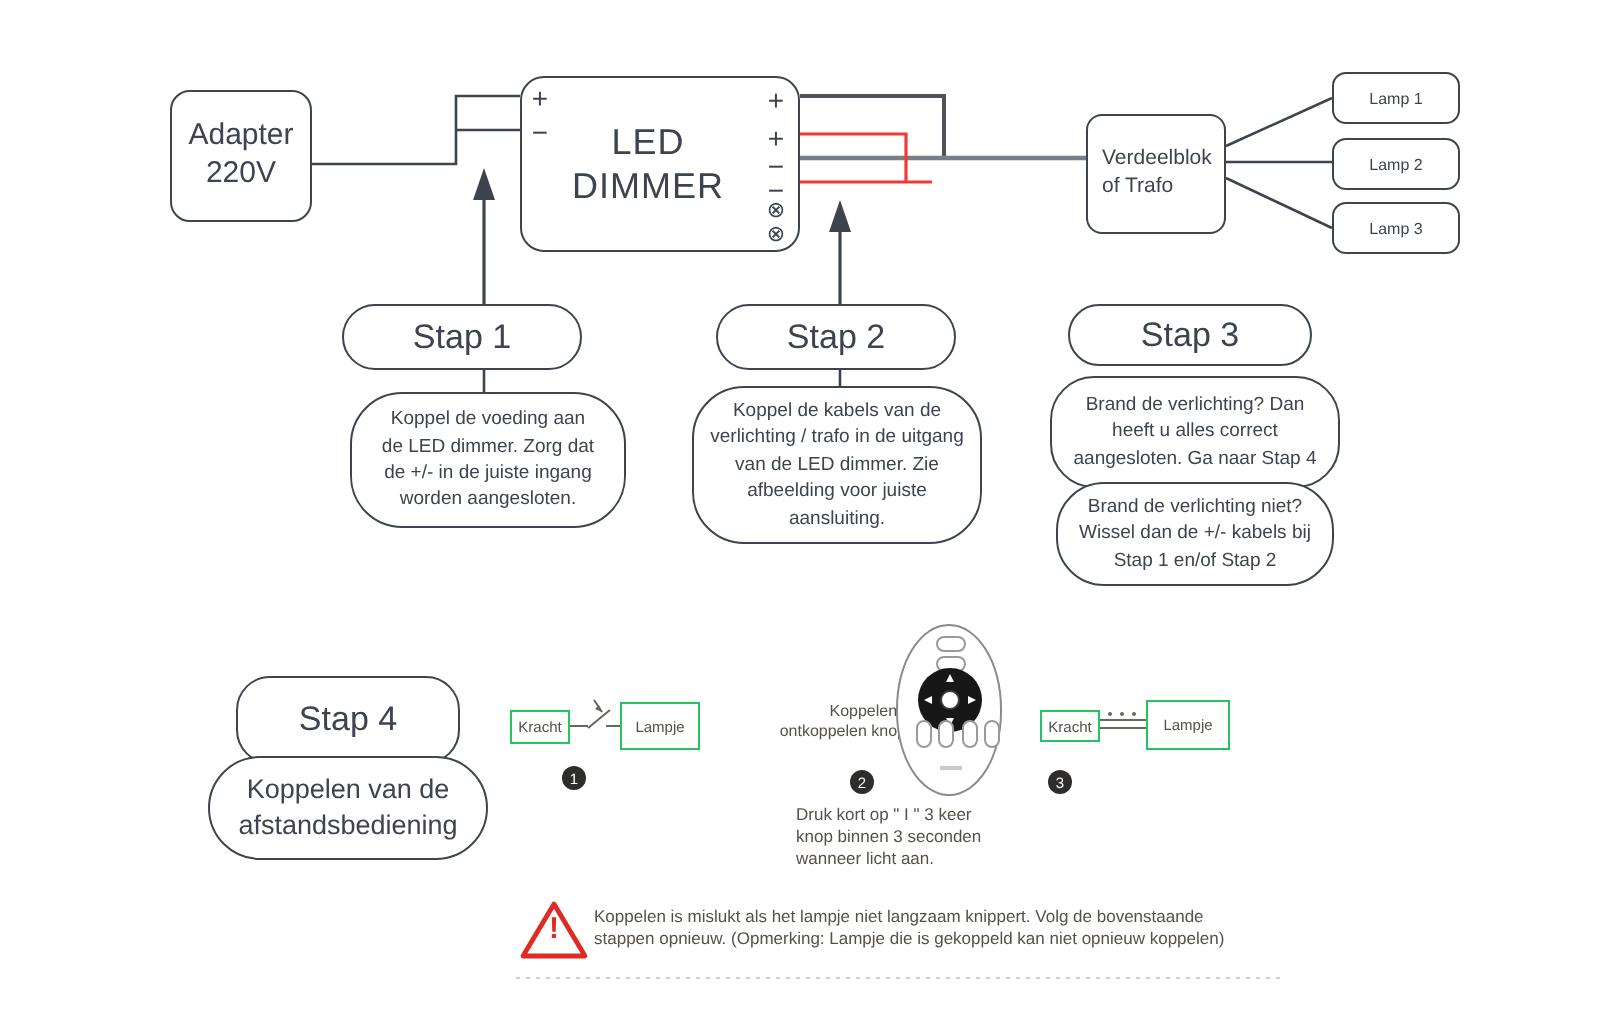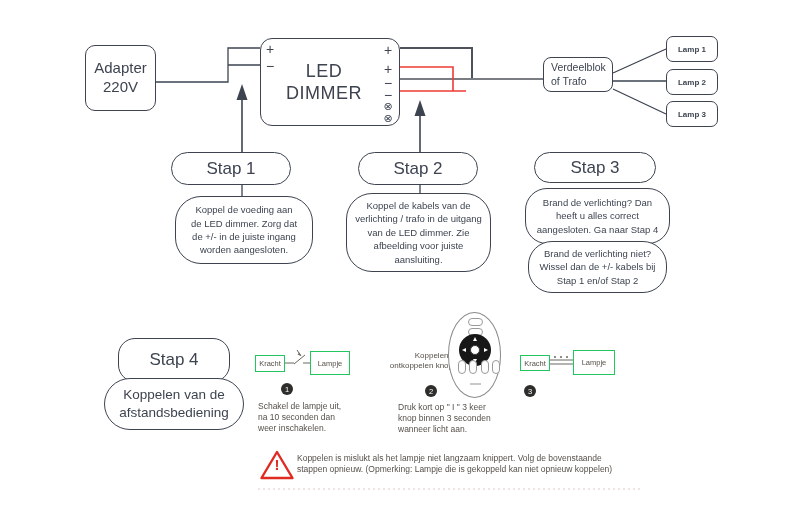--- a/index.html
+++ b/index.html
@@ -21,23 +21,23 @@
   .dotted{stroke:#dcc9c9;stroke-width:1;stroke-dasharray:2 3;fill:none;}
 
   .box{position:absolute;border:1.5px solid var(--line,#3d4450);background:#fff;
        display:flex;align-items:center;justify-content:center;text-align:center;}
   .adapter{left:85px;top:45px;width:71px;height:66px;border-radius:10px;font-size:15px;line-height:1.25;}
   .dimmer{left:260px;top:38px;width:140px;height:88px;border-radius:12px;}
   .dimmer-title{position:absolute;left:14px;right:26px;top:0;bottom:0;display:flex;align-items:center;justify-content:center;
        font-size:18px;letter-spacing:.5px;white-space:pre-line;line-height:1.25;}
   .term{position:absolute;transform:translate(-50%,-50%);font-size:14px;line-height:1;}
   .term.small{font-size:11px;}
-  .verdeelblok{left:543px;top:57px;width:70px;height:35px;border-radius:8px;font-size:10.5px;line-height:1.3;
+  .verdeelblok{left:543px;top:57px;width:70px;height:60px;border-radius:8px;font-size:10.5px;line-height:1.3;
        justify-content:flex-start;text-align:left;padding-left:7px;}
-  .lamp{width:52px;height:26px;border-radius:7px;font-size:8px;border-width:1.2px;left:666px;font-weight:bold;}
+  .lamp{width:64px;height:26px;border-radius:7px;font-size:8px;border-width:1.2px;left:666px;}
   .pill{position:absolute;border:1.5px solid var(--line,#3d4450);border-radius:17px;background:#fff;
        display:flex;align-items:center;justify-content:center;font-size:17px;}
   .bubble{position:absolute;border:1.2px solid var(--line,#3d4450);border-radius:26px;background:#fff;
        display:flex;align-items:center;justify-content:center;text-align:center;
        font-size:9.5px;line-height:1.42;white-space:pre-line;padding:2px 4px;}
   .bubble.big{font-size:13.5px;line-height:1.35;border-radius:26px;}
   .sub-box{position:absolute;border:1px solid #22c55e;background:#fff;color:#56504a;
        display:flex;align-items:center;justify-content:center;font-size:7.5px;}
   .badge{position:absolute;width:12px;height:12px;border-radius:50%;background:var(--badge-bg,#2e2d2b);
        color:#fff;font-size:7.5px;display:flex;align-items:center;justify-content:center;}
@@ -174,23 +174,20 @@
 
   <div class="sub-box" style="left:255px;top:355px;width:30px;height:17px;">
     <span>Kracht</span>
   </div>
   <div class="sub-box" style="left:310px;top:351px;width:40px;height:24px;">
     <span>Lampje</span>
   </div>
   <div class="badge" style="left:281px;top:383px;">
     <span>1</span>
   </div>
-  <div class="sub-text" style="left:258px;top:401px;width:105px;">Schakel de lampje uit,
-na 10 seconden dan
-weer inschakelen.</div>
 
   <div class="remote-label">Koppelen /
 ontkoppelen knop</div>
   <div class="remote">
     <div class="r-btn" style="left:19px;top:5px;width:15px;height:8px;"></div>
     <div class="r-btn" style="left:19px;top:15px;width:15px;height:8px;"></div>
     <div class="r-ring">
       <span class="r-mark n"></span>
       <span class="r-mark s"></span>
       <span class="r-mark w"></span>

